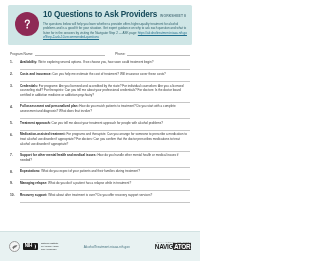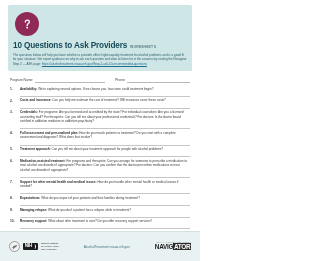--- a/index.html
+++ b/index.html
@@ -18,21 +18,20 @@
 
   
   .header {
     position: relative;
     background: #cfe6e6;
     border-radius: 1.5px;
     padding: 4px 5px 5px 5px;
     display: flex;
     gap: 4px;
     min-height: 36px;
-    flex-direction: column;
   }
   .header-badge {
     flex: 0 0 auto;
     width: 24px; height: 24px;
     border-radius: 50%;
     background: #8e2a55;
     display: flex;
     align-items: center;
     justify-content: center;
     margin-top: 3px;

